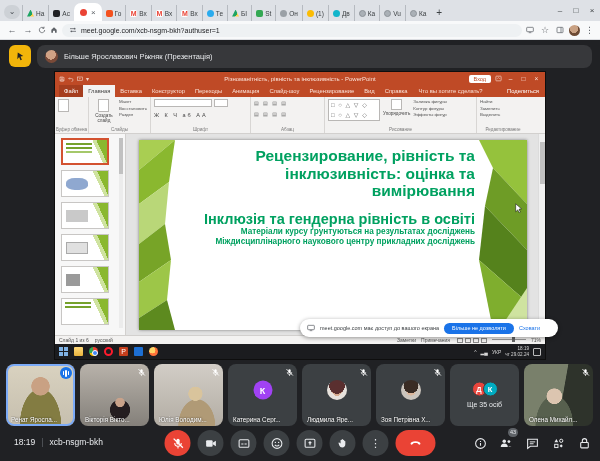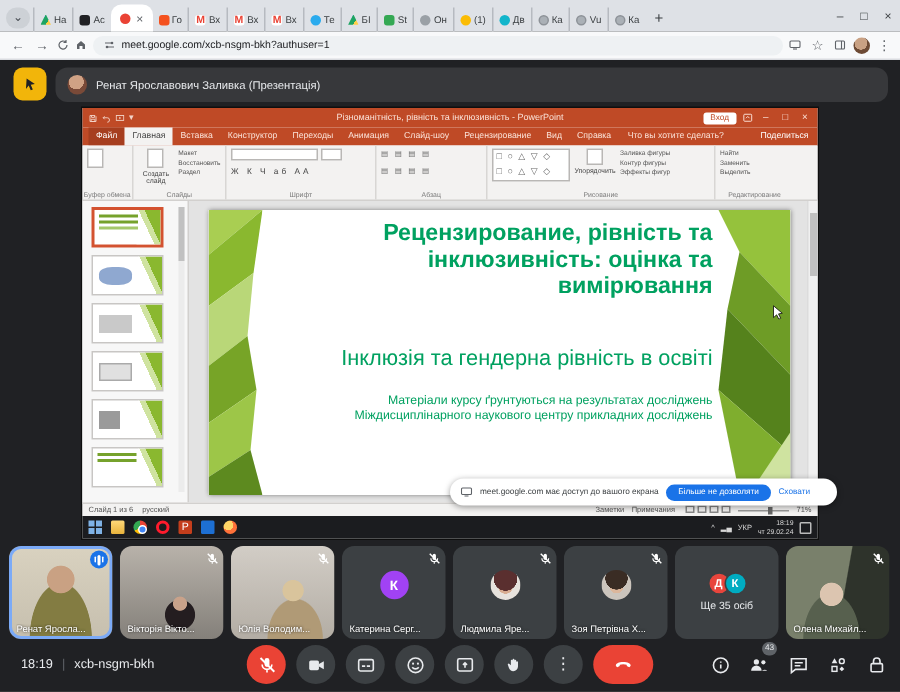--- a/index.html
+++ b/index.html
@@ -84,22 +84,22 @@
   .thumbscroll { position:absolute; right:2px; top:4px; width:4px; height:190px; background:#ececec; }
   .thumbscroll .sthumb { position:absolute; top:0; left:0; width:4px; height:36px; background:#c1c1c1; }
 
   .canvas { position:absolute; left:71px; top:0; right:7px; bottom:0; }
   .slide { position:absolute; left:13px; top:6px; width:388px; height:190px; background:#fff; box-shadow:0 0 3px rgba(0,0,0,.45); overflow:hidden; }
   .slide svg { position:absolute; top:0; }
   .slide .deco-left { left:0; }
   .slide .deco-right { right:0; }
   .slidetext { position:absolute; left:58px; right:52px; top:7px; text-align:right; color:#00a160; }
   .st-title { font-size:15.5px; font-weight:bold; line-height:17.5px; }
-  .st-sub { font-size:14.5px; font-weight:normal; line-height:16.5px; margin-top:31px; }
-  .st-body { font-size:8.2px; font-weight:normal; line-height:10px; margin-top:15px; }
+  .st-sub { font-size:14.5px; font-weight:bold; line-height:16.5px; margin-top:11px; }
+  .st-body { font-size:8.2px; font-weight:bold; line-height:10px; }
   .vscroll { position:absolute; right:0; top:0; width:7px; height:100%; background:#f0f0f0; border-left:1px solid #dcdcdc; }
   .vscroll .vthumb { position:absolute; top:8px; left:1px; width:5px; height:42px; background:#c1c1c1; }
 
   .ppt-status { position:absolute; left:0; top:263px; width:100%; height:9px; background:#f3f2f1; border-top:1px solid #d2d0ce; display:flex; align-items:center; font-size:5px; color:#555; padding:0 4px; gap:6px; }
   .ppt-status .right { margin-left:auto; display:flex; align-items:center; gap:5px; }
   .viewicons span { display:inline-block; width:6px; height:5px; border:1px solid #888; margin-left:2px; vertical-align:middle; }
   .zoomslider { width:34px; height:1px; background:#999; position:relative; display:inline-block; vertical-align:middle; }
   .zoomslider i { position:absolute; left:60%; top:-2px; width:3px; height:5px; background:#666; }
 
   .taskbar { position:absolute; left:0; top:272px; width:100%; height:15px; background:#1b1c1f; display:flex; align-items:center; padding:0 4px; gap:6px; }
@@ -270,21 +270,21 @@
     </div>
   </div>
 
   <div class="pinbtn">
     <svg viewBox="0 0 24 24" width="11" height="11">
         <path d="M6 3l12 8-6 1 3 7-3 1-3-7-4 5z" fill="#202124"></path>
       </svg>
   </div>
   <div class="presenterbar">
     <span class="pavatar"></span>
-    <span class="pname">Ренат Ярославович Заливка (Презентація)</span>
+    <span class="pname">Більше Ярославович Ріжняк (Презентація)</span>
   </div>
 
   <div class="ppt">
     <div class="ppt-titlebar">
       <div class="qat">
         <svg viewBox="0 0 24 24" width="6" height="6">
             <path d="M4 4h13l3 3v13H4z M8 4v5h8V4 M7 14h10v6H7z" fill="none" stroke="#f3d5c9" stroke-width="2.4"></path>
           </svg>
         <svg viewBox="0 0 24 24" width="6" height="6">
             <path d="M7 6L3 10l4 4M3 10h11a6 6 0 0 1 0 12" fill="none" stroke="#f3d5c9" stroke-width="2.4"></path>

